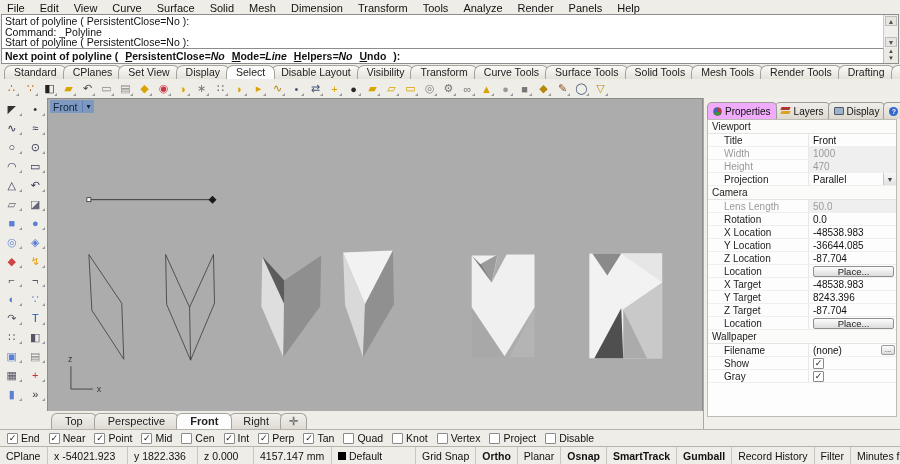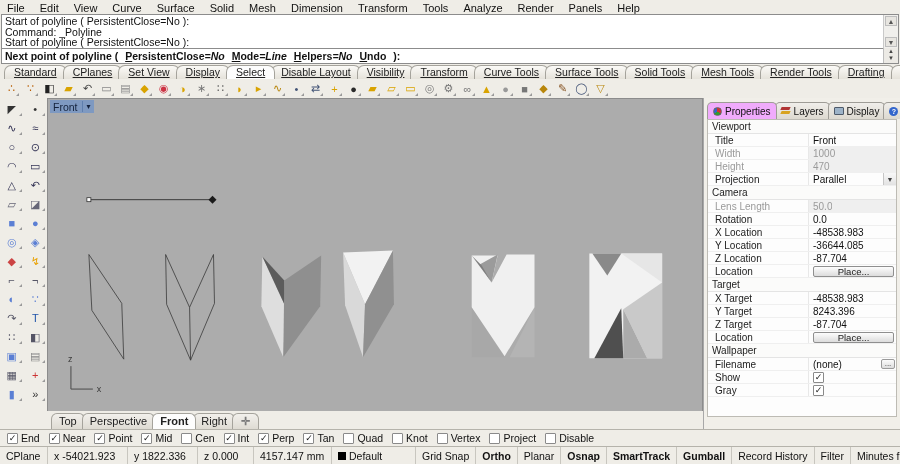--- a/index.html
+++ b/index.html
@@ -22,58 +22,58 @@
   .cmdscroll .sb { position: absolute; left: 1px; right: 1px; height: 10px; text-align: center; font-size: 7px; color: #555; line-height: 10px; background: #e7e5e0; border: 1px solid #bdbdbd; }
   .cmdscroll .up { top: 1px; } .cmdscroll .dn { bottom: 1px; }
   .cmdprompt { height: 15px; border-top: 1px solid #8c8c8c; background: #fff; display: flex; align-items: center; padding: 0 16px 0 3px; font-size: 10.5px; font-weight: bold; white-space: nowrap; overflow: hidden; }
   .cmdprompt .opt { margin-left: 7px; }
   .cmdprompt .opt-l { display: inline-block; }
   .cmdprompt .opt-l::first-letter { text-decoration: underline; }
   .cmdprompt .opt-v { font-style: italic; }
   .cmdspin { position: absolute; right: 0; bottom: 0; width: 15px; height: 15px; border-left: 1px solid #bdbdbd; background: #eceae5; font-size: 6px; line-height: 7px; text-align: center; color: #444; }
   
   .tabrow { height: 15px; display: flex; align-items: flex-end; padding: 0 4px; position: relative; }
-  .ttab { height: 14px; line-height: 13px; padding: 0 9px; font-size: 10.5px; border: 1px solid #a5a39c; border-bottom: none; border-radius: 7px 7px 0 0; background: linear-gradient(#fbfaf7, #e5e2da); margin-right: -4px; white-space: nowrap; color: #222; text-decoration: underline; }
+  .ttab { height: 14px; line-height: 13px; padding: 0 9px; font-size: 10.5px; border: 1px solid #a5a39c; border-bottom: none; border-radius: 7px 7px 0 0; background: linear-gradient(#fbfaf7, #e5e2da); margin-right: -4px; white-space: nowrap; color: #222; }
   .ttab.active { background: #fdfdfd; position: relative; z-index: 2; font-weight: normal; }
   
   .toolbar { height: 19px; display: flex; align-items: center; gap: 2px; padding: 0 3px; }
   .tbicon { position: relative; width: 17px; height: 16px; display: flex; align-items: center; justify-content: center; font-size: 11px; border-radius: 2px; }
   .tbicon::after { content: ""; position: absolute; right: 1px; bottom: 1px; border-left: 3px solid transparent; border-bottom: 3px solid #9a9a9a; }
   
   .main { height: 331px; display: flex; }
   .sidebar { width: 47px; display: grid; grid-template-columns: 1fr 1fr; align-content: start; padding-top: 2px; row-gap: 1px; }
   .sbicon { height: 18px; display: flex; align-items: center; justify-content: center; font-size: 11px; position: relative; }
   .sbicon::after { content: ""; position: absolute; right: 2px; bottom: 2px; border-left: 3px solid transparent; border-bottom: 3px solid #9a9a9a; }
   .center { flex: 1; display: flex; flex-direction: column; min-width: 0; }
   .viewport { height: 313px; background: #acacac; position: relative; border: 1px solid #8c8c8c; border-bottom: none; }
   .viewport svg { position: absolute; inset: 0; width: 100%; height: 100%; }
   .vplabel { position: absolute; top: 1px; left: 2px; height: 13px; display: flex; align-items: center; background: #7e99c1; color: #14223c; font-size: 10.5px; padding: 0 3px; gap: 4px; }
   .vplabel .vpdiv { width: 1px; height: 11px; background: #5f7fae; }
   .vplabel .caret { font-size: 8px; }
   
   .vtabs { height: 18px; display: flex; align-items: flex-end; padding-left: 4px; background: #efede7; }
-  .vtab { height: 16px; line-height: 15px; padding: 0 7px; font-size: 11px; border: 1px solid #a5a39c; border-bottom: none; border-radius: 6px 6px 0 0; background: linear-gradient(#f2f0ec, #dedbd3); margin-right: -3px; color: #222; }
+  .vtab { height: 16px; line-height: 15px; padding: 0 13px; font-size: 11px; border: 1px solid #a5a39c; border-bottom: none; border-radius: 6px 6px 0 0; background: linear-gradient(#f2f0ec, #dedbd3); margin-right: -3px; color: #222; }
   .vtab.active { background: #fdfdfd; font-weight: bold; z-index: 2; position: relative; }
   .vtab.plus { padding: 0 8px; color: #7a7a7a; font-weight: bold; }
   
   .rightpanel { width: 197px; background: #f1efe9; border-left: 1px solid #a8a8a8; display: flex; flex-direction: column; }
   .ptabs { display: flex; align-items: flex-end; padding: 3px 3px 0 3px; height: 21px; }
   .ptab { height: 17px; display: flex; align-items: center; gap: 3px; padding: 0 5px; font-size: 10px; border: 1px solid #9e9c96; border-bottom: none; border-radius: 5px 5px 0 0; background: linear-gradient(#f0eeea, #ddd9d0); margin-right: -2px; white-space: nowrap; }
   .ptab.active { background: #f0abfc; z-index: 2; position: relative; }
   .icn-wheel { width: 9px; height: 9px; border-radius: 50%; background: conic-gradient(#d23333 0 33%, #2e9e2e 33% 66%, #3366cc 66% 100%); border: 1px solid #666; }
   .icn-layers { width: 10px; height: 8px; position: relative; }
   .icn-layers i { position: absolute; left: 0; width: 9px; height: 3px; transform: skewX(-24deg); display: block; }
   .icn-layers i:nth-child(1) { top: 0; background: #b03434; }
   .icn-layers i:nth-child(2) { top: 4px; background: #d8a31f; }
   .icn-monitor { width: 10px; height: 8px; border: 1px solid #4e5a6a; background: #9db3c8; border-radius: 1px; }
   .icn-help { width: 9px; height: 9px; border-radius: 50%; background: #3366cc; color: #fff; font-size: 7px; font-weight: bold; display: flex; align-items: center; justify-content: center; }
   .pcontent { margin: 0 3px; background: #fdfdfd; border: 1px solid #bdbbb4; height: 298px; overflow: hidden; font-size: 10px; }
   .psec { height: 14px; line-height: 14px; padding-left: 4px; color: #222; border-bottom: 1px solid #e4e4e4; background: #fbfbfa; }
   .prow { height: 13px; display: flex; align-items: stretch; border-bottom: 1px solid #efefef; }
-  .plabel { width: 100px; padding-left: 7px; display: flex; align-items: center; color: #222; white-space: nowrap; overflow: hidden; }
+  .plabel { width: 100px; padding-left: 16px; display: flex; align-items: center; color: #222; white-space: nowrap; overflow: hidden; }
   .pval { flex: 1; border-left: 1px solid #e8e8e8; display: flex; align-items: center; padding: 0 2px 0 4px; position: relative; min-width: 0; }
   .prow.disabled .plabel { color: #9a9a9a; }
   .prow.disabled .pval { background: #efefef; color: #9a9a9a; }
   .pvtext { white-space: nowrap; overflow: hidden; }
   .pvdrop { position: absolute; right: 0; top: 0; bottom: 0; width: 13px; border-left: 1px solid #c6c6c6; background: linear-gradient(#f8f8f8,#e2e2e2); display: flex; align-items: center; justify-content: center; font-size: 7px; color: #444; }
   .pbtn { flex: 1; height: 11px; font-size: 9.5px; font-family: "Liberation Sans", sans-serif; border: 1px solid #8f8f8f; border-radius: 2px; background: linear-gradient(#fdfdfd, #dcdcdc); line-height: 9px; color: #222; }
   .pdots { position: absolute; right: 1px; width: 14px; height: 10px; font-size: 8px; line-height: 8px; border: 1px solid #9a9a9a; border-radius: 2px; background: linear-gradient(#fbfbfb,#ddd); color: #333; }
   .cb { width: 11px; height: 11px; border: 1px solid #8a8a8a; background: #fff; border-radius: 1px; display: flex; align-items: center; justify-content: center; font-size: 9px; line-height: 9px; color: #1a1a1a; }
   
   .osnap { height: 17px; display: flex; align-items: center; gap: 9px; padding-left: 7px; border-top: 1px solid #b5b3ab; background: #efede7; }
@@ -469,21 +469,20 @@
           <div class="pval">
             <span class="pvtext">-87.704</span>
           </div>
         </div>
         <div class="prow">
           <span class="plabel">Location</span>
           <div class="pval">
             <button class="pbtn">Place...</button>
           </div>
         </div>
-        <div class="psec">Target</div>
         <div class="prow">
           <span class="plabel">X Target</span>
           <div class="pval">
             <span class="pvtext">-48538.983</span>
           </div>
         </div>
         <div class="prow">
           <span class="plabel">Y Target</span>
           <div class="pval">
             <span class="pvtext">8243.396</span>

